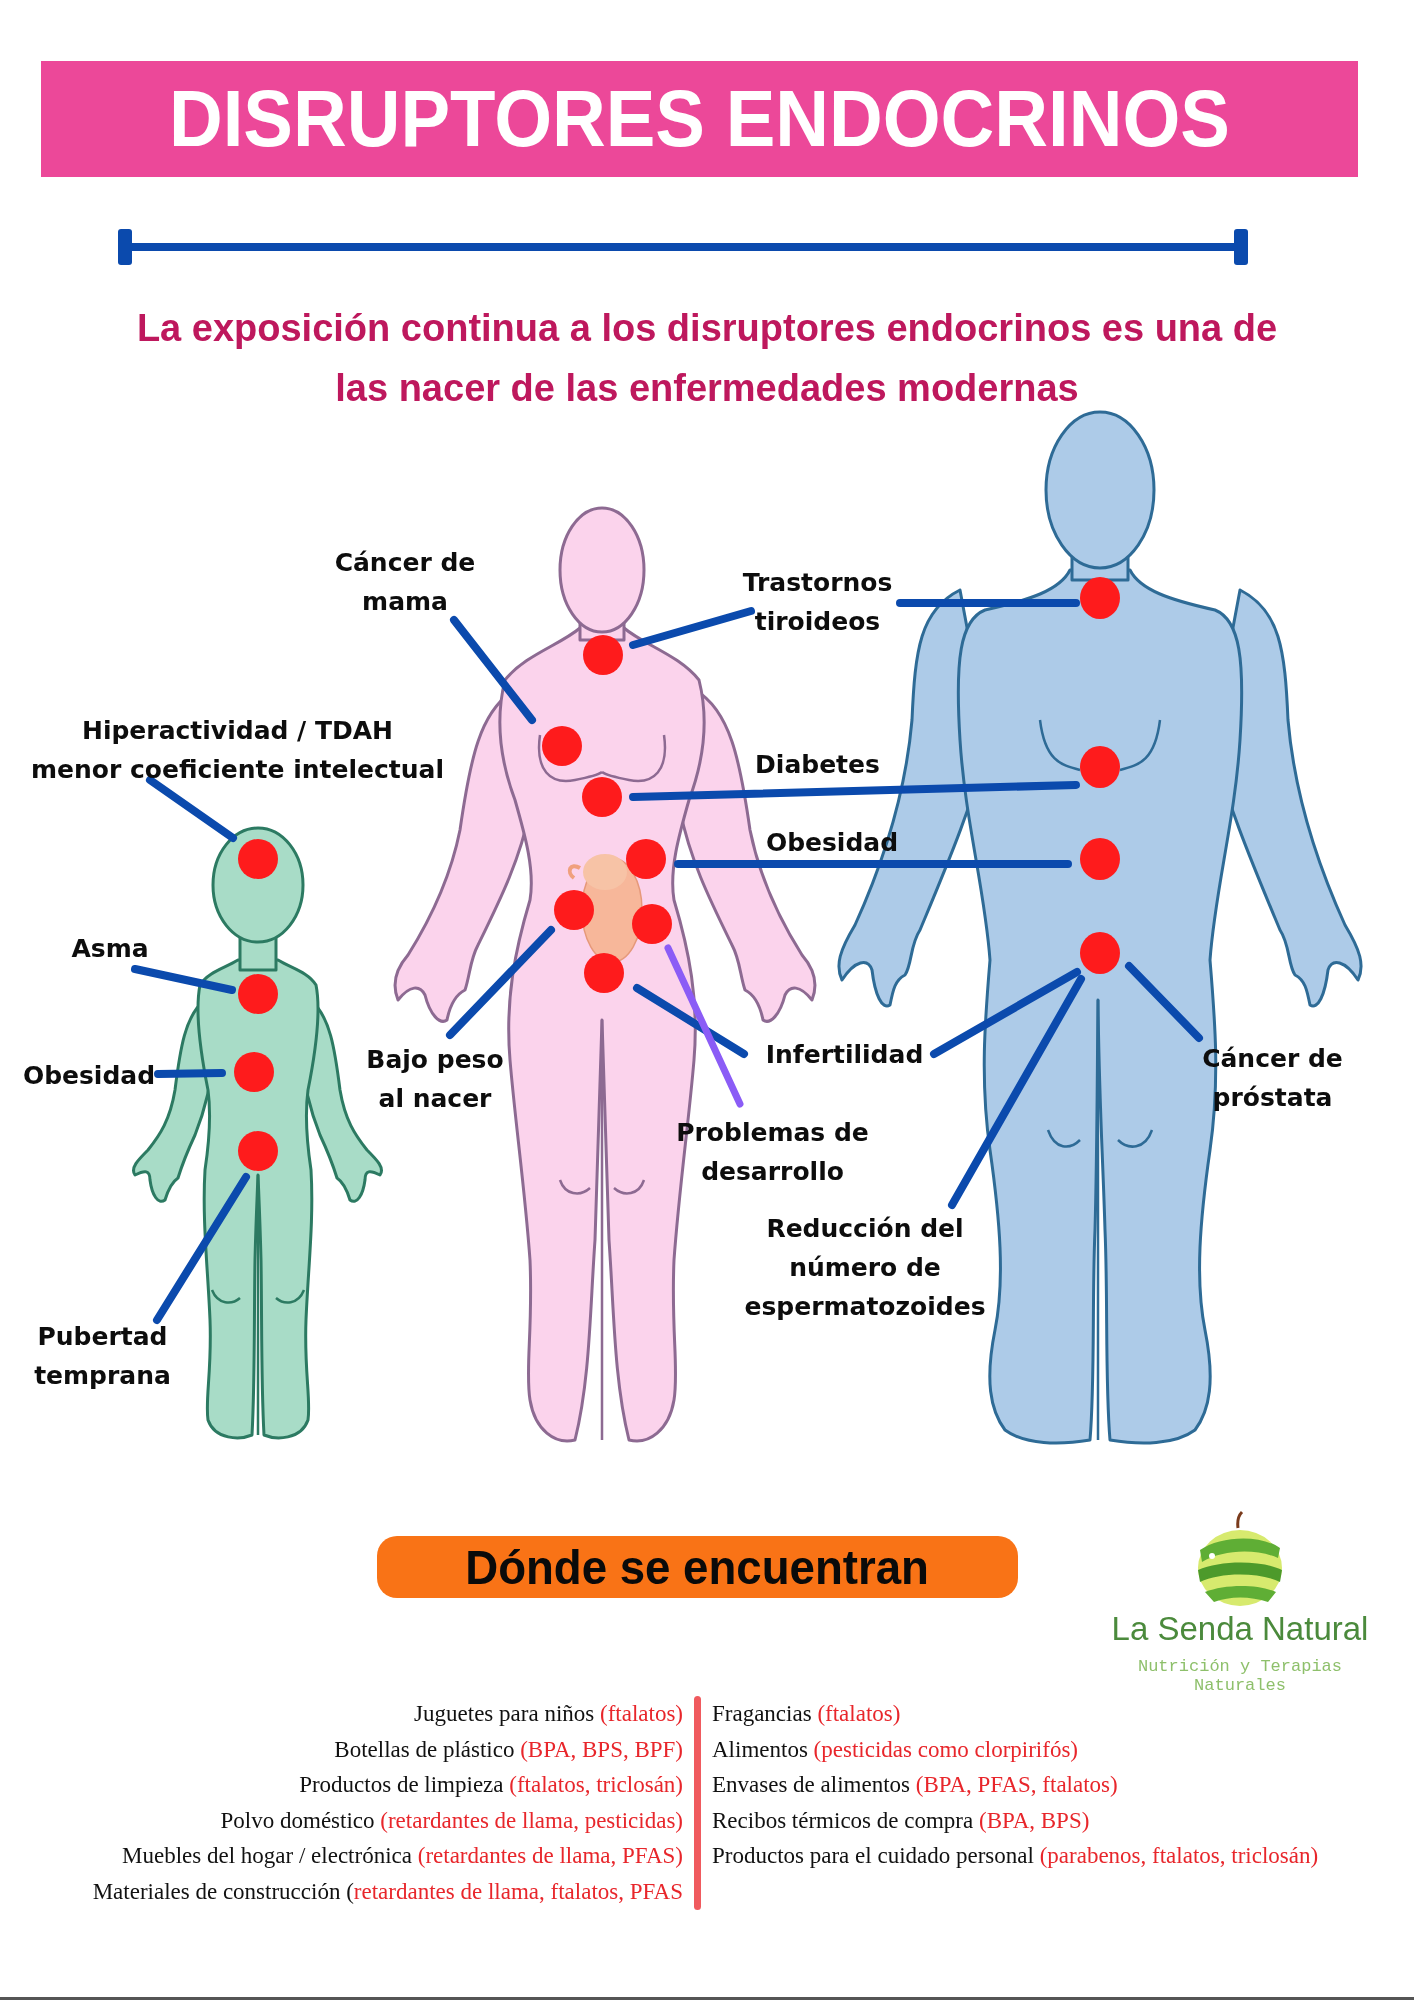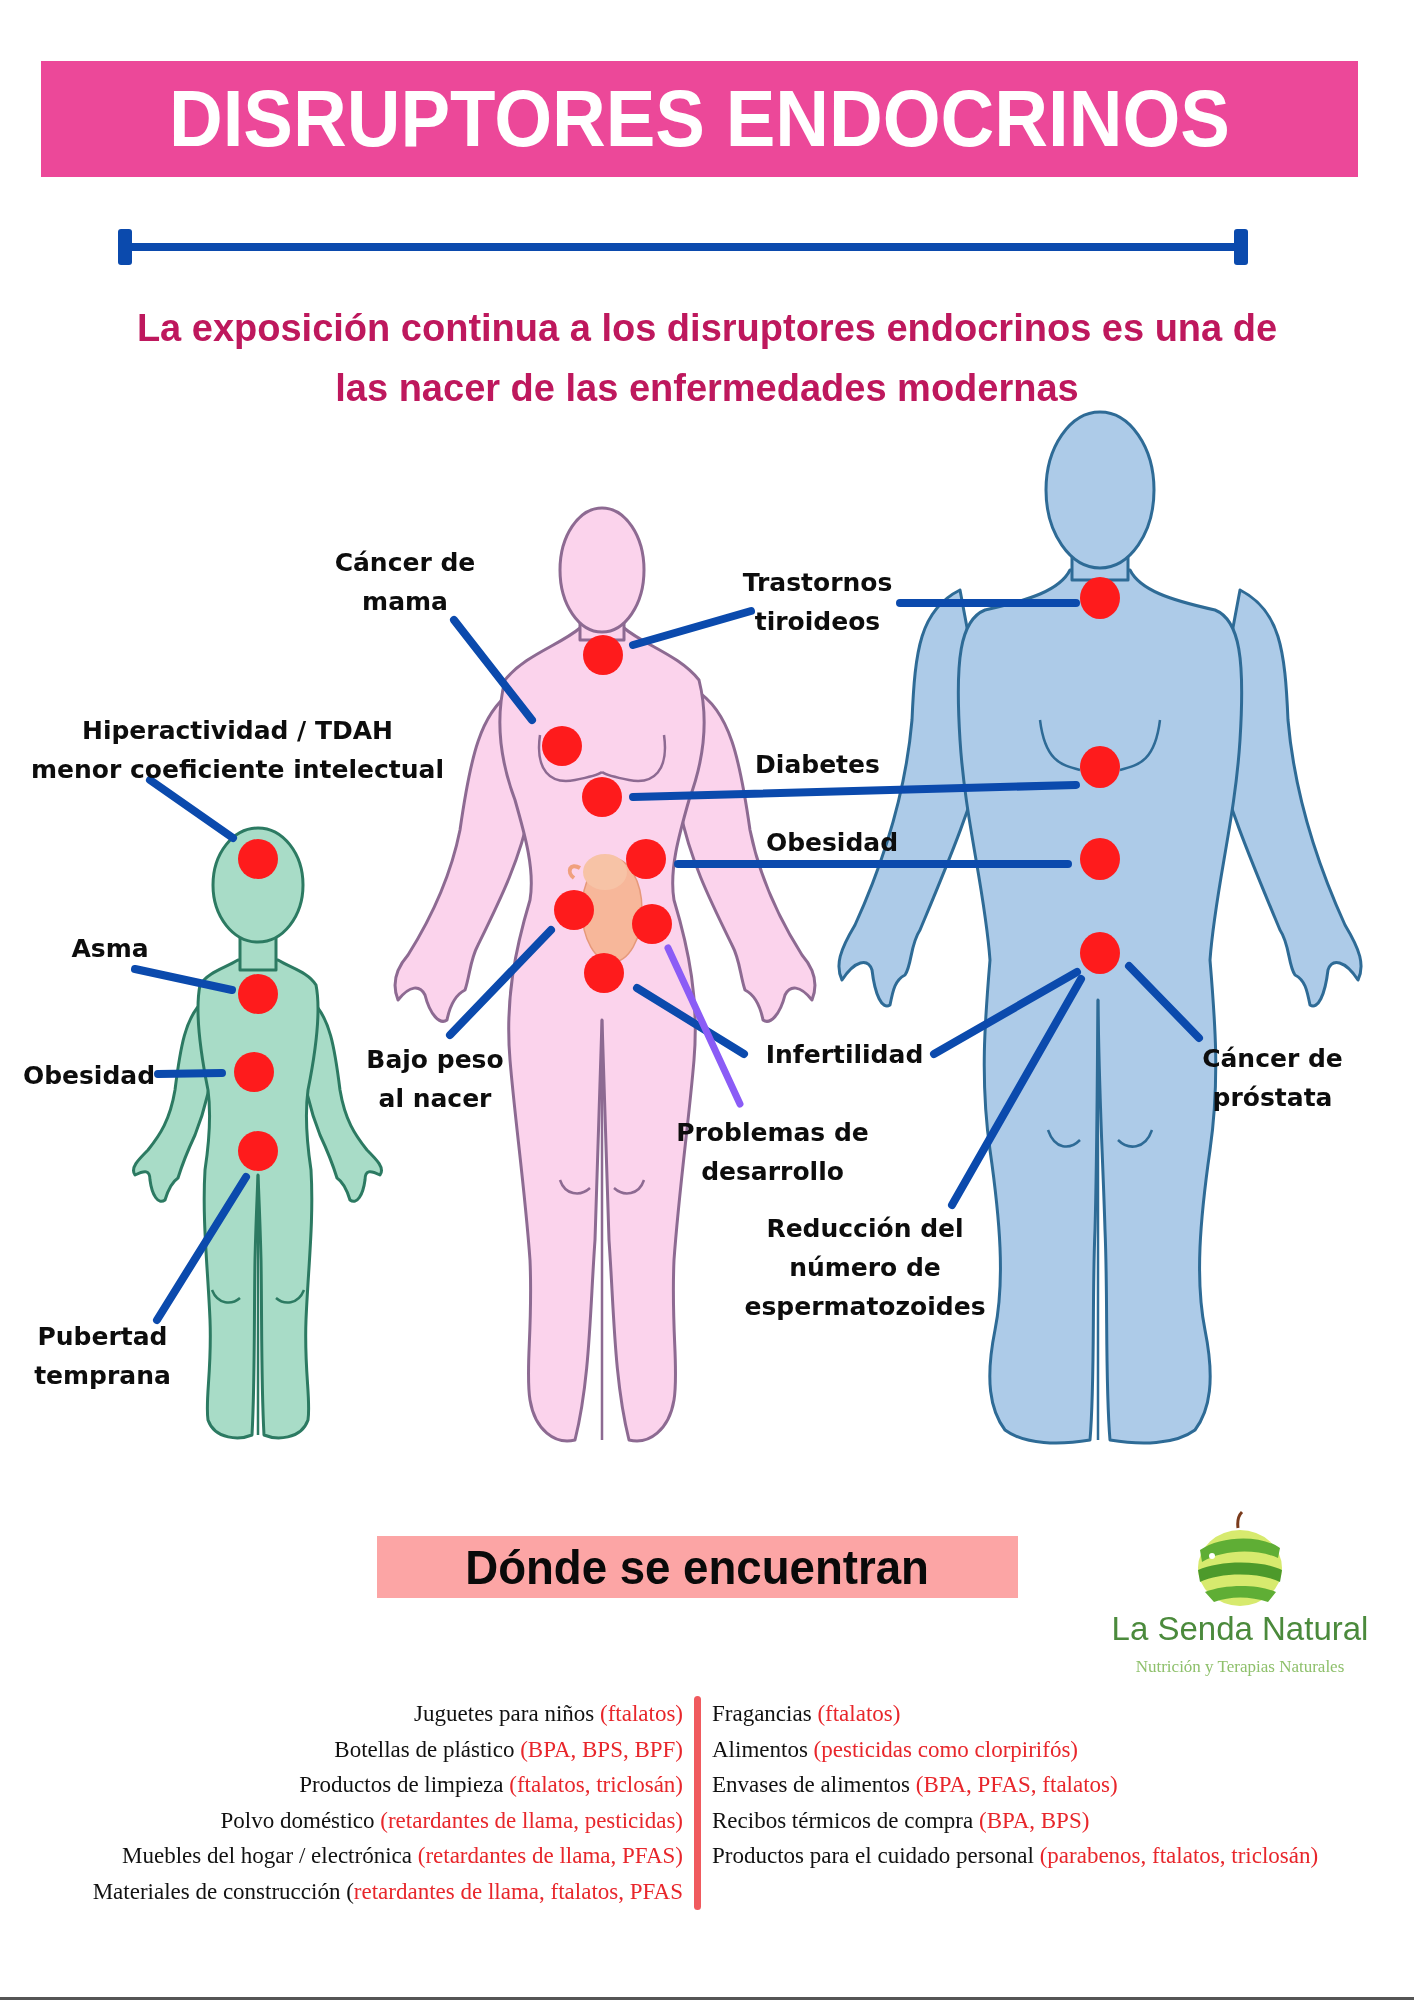--- a/index.html
+++ b/index.html
@@ -6,25 +6,25 @@
   body { width: 1414px; height: 2000px; position: relative; overflow: hidden; font-family: "Liberation Sans", sans-serif; }
   .title-bar { position: absolute; left: 41px; top: 61px; width: 1317px; height: 116px; background: #ec4899; display: flex; align-items: center; justify-content: center; }
   .title-bar h1 { margin: 0; color: #ffffff; font-family: "Liberation Sans", sans-serif; font-weight: 700; font-size: 80px; letter-spacing: 0px; transform: scaleX(0.93); }
   .divider { position: absolute; left: 118px; top: 229px; width: 1130px; height: 36px; }
   .divider .bar { position: absolute; left: 10px; right: 10px; top: 14px; height: 8px; background: #0b4aad; }
   .divider .cap { position: absolute; top: 0; width: 14px; height: 36px; background: #0b4aad; border-radius: 3px; }
   .divider .cap.l { left: 0; } .divider .cap.r { right: 0; }
   .subtitle { position: absolute; left: 40px; width: 1334px; top: 298px; text-align: center; font-family: "Liberation Sans", sans-serif; font-weight: 700; font-size: 38px; line-height: 60px; color: #be185d; }
   .figure-svg { position: absolute; left: 0; top: 0; width: 1414px; height: 1500px; }
   .label { position: absolute; font-family: "DejaVu Sans", sans-serif; font-weight: 700; font-size: 25px; line-height: 39px; color: #0d0d0d; text-align: center; white-space: pre-line; }
-  .section-bar { position: absolute; left: 377px; top: 1536px; width: 641px; height: 62px; background: #fca5a5; display: flex; align-items: center; justify-content: center; }
+  .section-bar { position: absolute; left: 377px; top: 1536px; width: 641px; height: 62px; background: #f97316; display: flex; align-items: center; justify-content: center; border-radius: 20px; }
   .section-bar h2 { margin: 0; font-family: "Liberation Sans", sans-serif; font-weight: 700; font-size: 48px; color: #0a0a0a; transform: scaleX(0.95); }
   .logo { position: absolute; left: 1090px; top: 1510px; width: 300px; height: 180px; }
   .logo .name { position: absolute; left: 0; width: 300px; top: 100px; text-align: center; color: #4b8a3c; font-family: "Liberation Sans", sans-serif; font-size: 33px; }
-  .logo .tag { position: absolute; left: 0; width: 300px; top: 147px; text-align: center; color: #8ec06b; font-family: Liberation Serif, serif; font-size: 17px; }
+  .logo .tag { position: absolute; left: 0; width: 300px; top: 147px; text-align: center; color: #8ec06b; font-family: Liberation Mono, monospace; font-size: 17px; }
   .sources { position: absolute; top: 1696px; left: 0; width: 1414px; height: 212px; }
   .col { position: absolute; top: 0; font-family: "Liberation Serif", serif; font-size: 23px; line-height: 35.5px; color: #111; }
   .col.left { right: 731px; text-align: right; }
   .col.right { left: 712px; text-align: left; }
   .col .item { white-space: nowrap; }
   .col .chem { color: #e8262b; }
   .sources .vline { position: absolute; left: 694px; top: 0; width: 7px; height: 214px; background: #f05a5e; border-radius: 4px; }
   .website { position: absolute; top: 1997px; left: 0; width: 1414px; text-align: center; font-family: "DejaVu Sans", sans-serif; font-weight: 700; font-size: 36px; color: #0a0a0a; }
   .bottom-rule { position: absolute; left: 0; top: 1997px; width: 1414px; height: 3px; background: #555; }
 </style>

